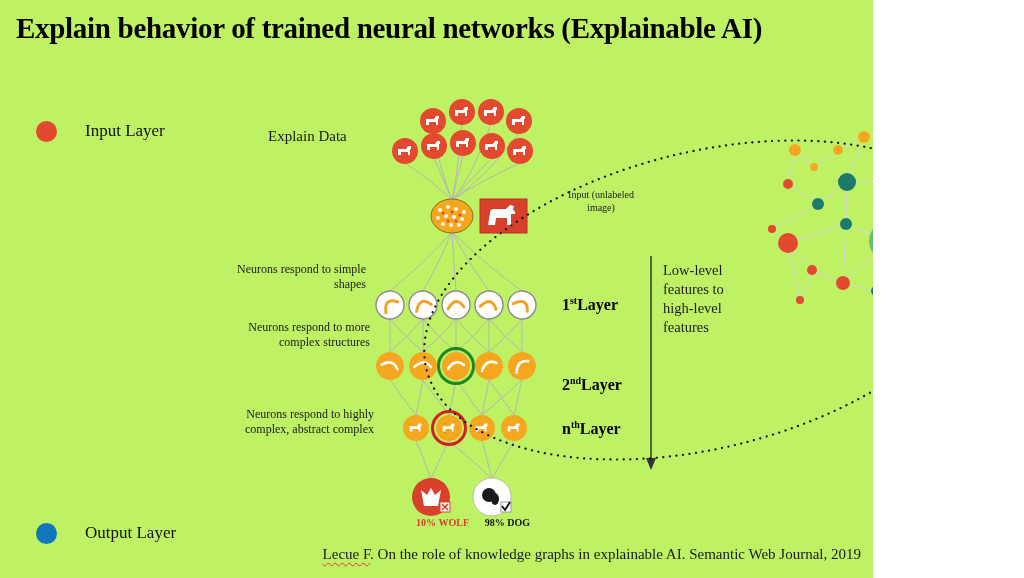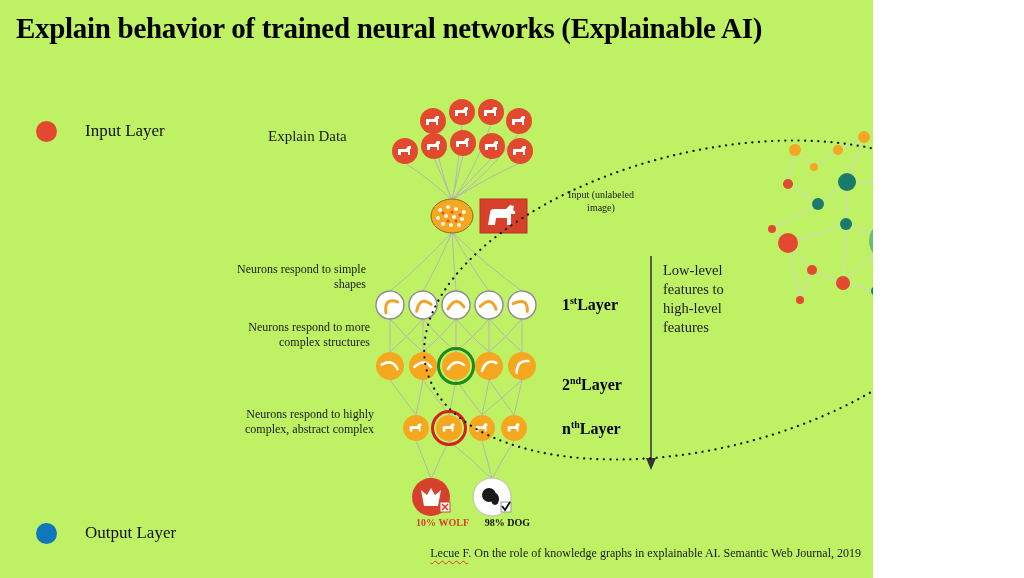--- a/index.html
+++ b/index.html
@@ -18,21 +18,21 @@
   .ann1{left:230px;top:262px;width:136px}
   .ann2{left:226px;top:320px;width:144px}
   .ann3{left:222px;top:407px;width:152px}
   .layer-label{position:absolute;left:562px;font-size:16px;font-weight:700;color:#000;z-index:2}
   .layer1{top:295px}.layer2{top:375px}.layern{top:419px}
   .layer-label .word{}
   .flow-caption{left:663px;top:261px;width:84px;font-size:14.5px;line-height:1.3}
   .out-label{position:absolute;top:517px;width:76px;text-align:right;font-size:10px;font-weight:700;z-index:2}
   .out-wolf{left:393px;color:#d7402a}
   .out-dog{left:454px;color:#111}
-  .citation{position:absolute;right:12px;top:546px;font-size:12px;color:#1a1a1a;z-index:2}
+  .citation{position:absolute;right:12px;top:546px;font-size:15px;color:#1a1a1a;z-index:2}
   .citation .author{text-decoration:underline wavy #e03c31 1px;text-underline-offset:3px}
   sup{font-size:0.62em}
 </style>
 </head>
 <body>
 
 <div class="slide">
 
   <h1 class="title">Explain behavior of trained neural networks (Explainable AI)</h1>
 

